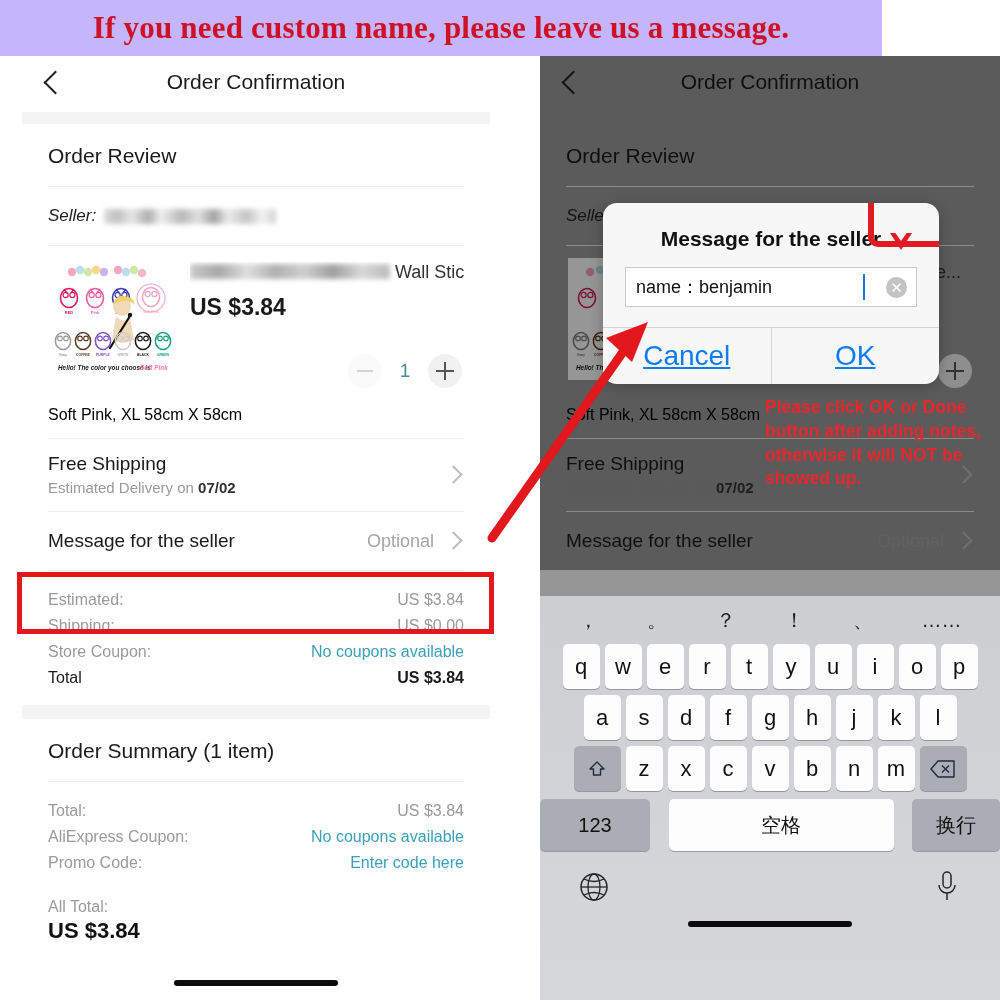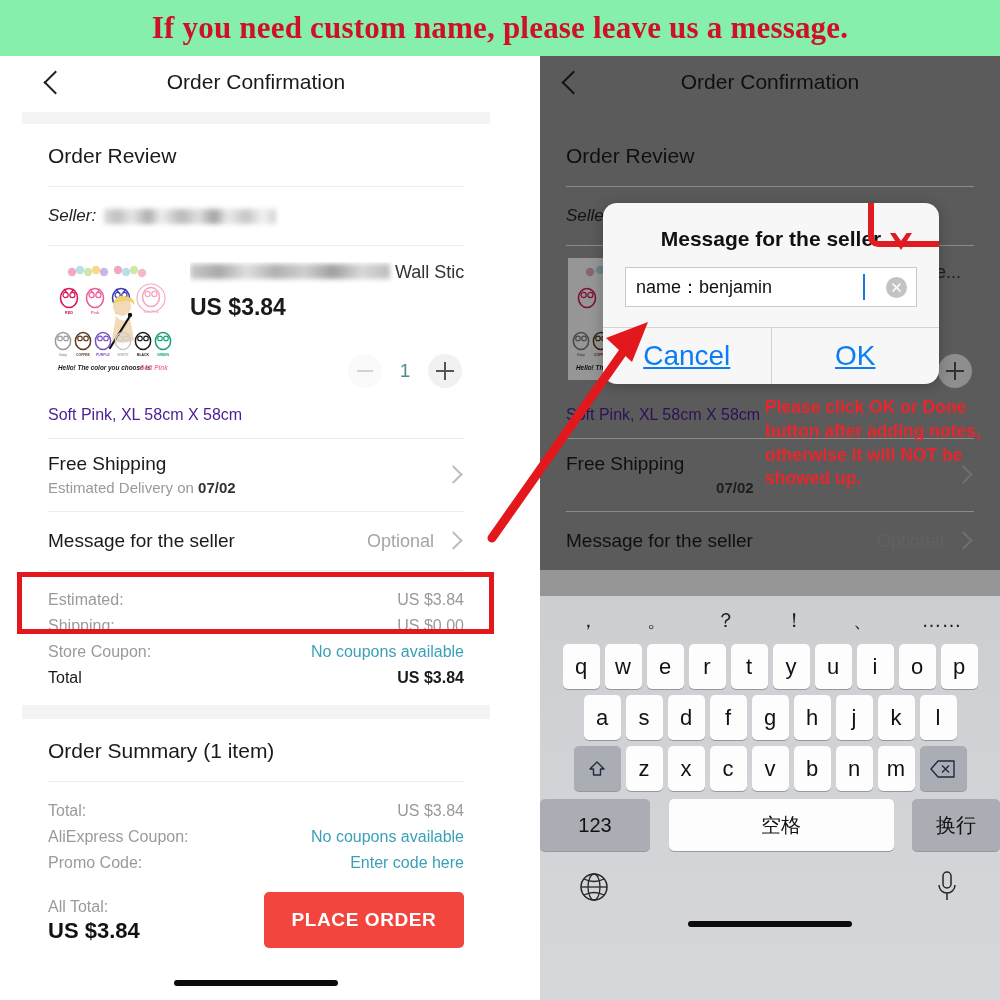--- a/index.html
+++ b/index.html
@@ -6,23 +6,23 @@
   body{
     width:1000px;height:1000px;overflow:hidden;
     background:#ffffff;
     font-family:"Liberation Sans", sans-serif;
     position:relative;
   }
   .stage{position:absolute;left:0;top:0;width:1000px;height:1000px;background:#ffffff;}
 
   
   .banner{
-    position:absolute;left:0;top:0;width:1000px;height:56px;
+    position:absolute;left:0;top:0;width:882px;height:56px;
     display:flex;align-items:center;justify-content:center;
-    background:#86efac;
+    background:#c4b5fd;
   }
   .banner-text{
     font-family:"Liberation Serif", serif;
     font-weight:bold;font-size:31px;color:#cf1128;
     letter-spacing:0.2px;white-space:nowrap;
   }
 
   
   .panel{position:absolute;top:56px;height:944px;overflow:hidden;}
   .panel-left{left:22px;width:468px;background:#ffffff;}
@@ -84,21 +84,21 @@
     position:relative;
   }
   .st-minus::after{content:"";position:absolute;left:9px;top:16px;width:16px;height:2px;background:#d2d2d2;}
   .st-qty{font-size:19px;color:#4b8c96;min-width:14px;text-align:center;}
   .st-plus{
     width:34px;height:34px;border-radius:50%;background:#f1f1f1;position:relative;
   }
   .st-plus::after{content:"";position:absolute;left:8px;top:16px;width:18px;height:2px;background:#555;}
   .st-plus::before{content:"";position:absolute;left:16px;top:8px;width:2px;height:18px;background:#555;}
 
-  .variant{font-size:16px;color:#4c1d95;padding:10px 0 14px 0;}
+  .variant{font-size:16px;color:#000000;padding:10px 0 14px 0;}
 
   .arrow-row{position:relative;padding:14px 0 14px 0;min-height:44px;}
   .ar-main{font-size:19px;color:#1a1a1a;}
   .ar-sub{font-size:15px;color:#9a9a9a;margin-top:4px;}
   .ar-sub b{color:#333;}
   .chev{
     position:absolute;right:4px;top:50%;margin-top:-7px;width:11px;height:11px;
     border-right:2px solid #bdbdbd;border-top:2px solid #bdbdbd;transform:rotate(45deg);
   }
   .msg-row{position:relative;height:58px;display:flex;align-items:center;}
@@ -413,21 +413,20 @@
         </div>
         <div class="trow">
           <span class="tlabel">Promo Code:</span>
           <span class="tlink">Enter code here</span>
         </div>
       </div>
 
       <div class="allrow">
         <div class="all-label">All Total:</div>
         <div class="all-val">US $3.84</div>
-        <div class="place-btn">PLACE ORDER</div>
       </div>
     </div>
 
     <div class="home-ind"></div>
   </div>
 
   <div class="panel panel-right">
 
     <div class="navbar">
       <div class="nav-back"></div>

